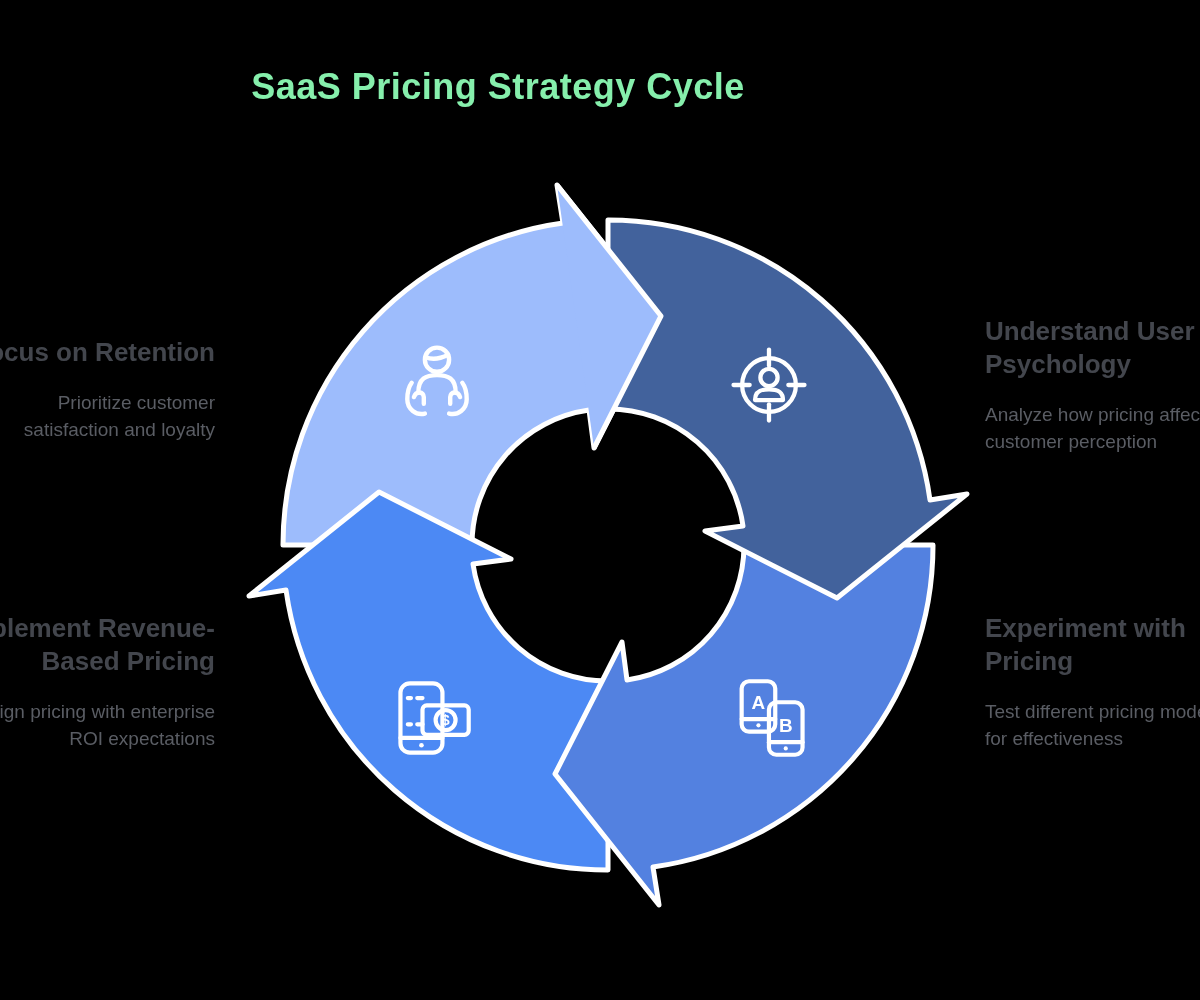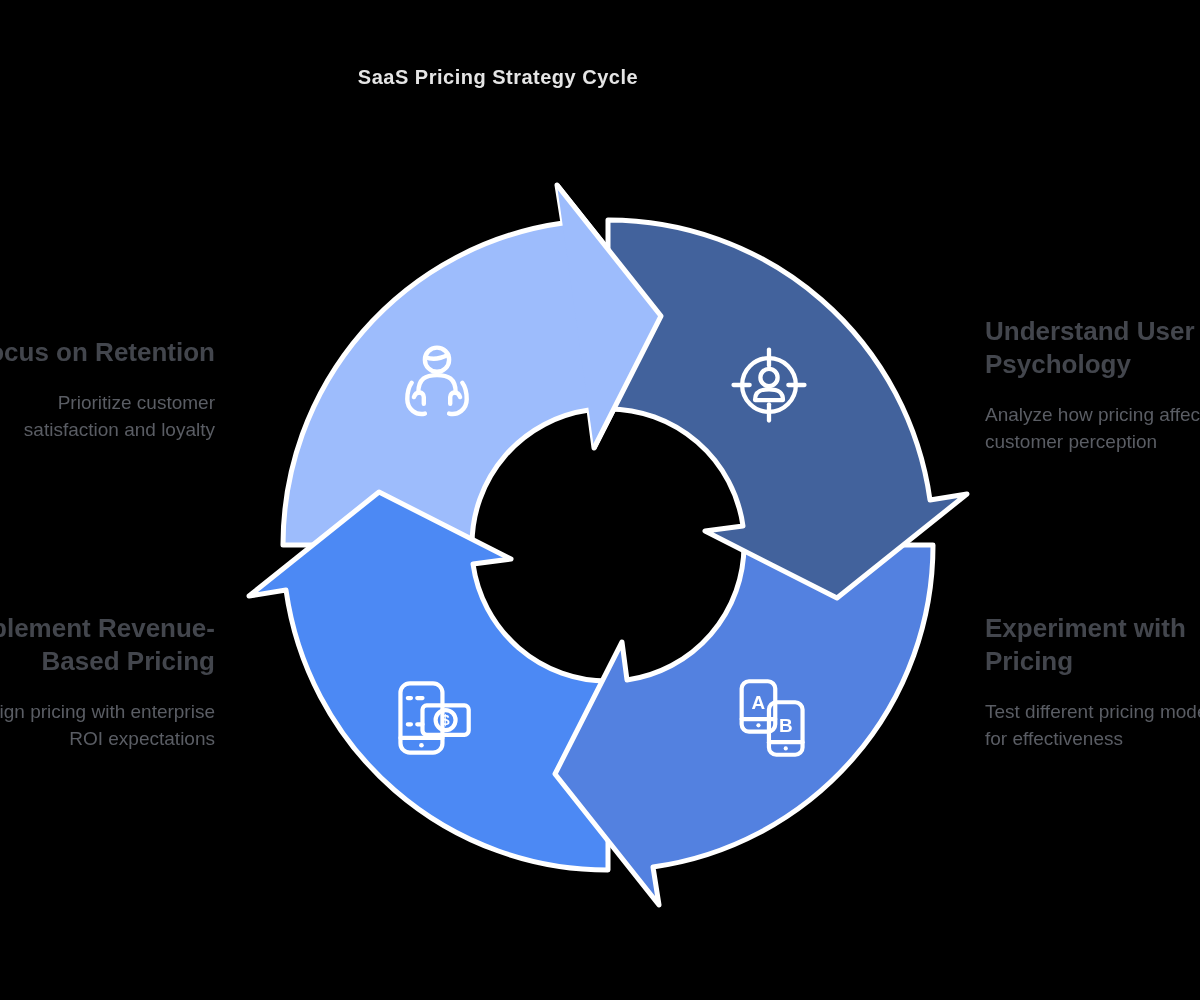--- a/index.html
+++ b/index.html
@@ -6,21 +6,21 @@
   body {
     width: 1200px; height: 1000px;
     background: #000000;
     overflow: hidden;
     position: relative;
     font-family: "Liberation Sans", sans-serif;
   }
   .title {
     position: absolute; left: 0; top: 66px; width: 996px;
     text-align: center;
-    font-size: 20px; font-weight: 700; color: #e5e5e5;
+    font-size: 36px; font-weight: 700; color: #86efac;
     letter-spacing: 0.5px;
   }
   .cycle-svg { position: absolute; left: 0; top: 0; }
   .label { position: absolute; }
   .label .heading {
     font-size: 26px; font-weight: 700; color: #43464d; line-height: 33px;
   }
   .label .body {
     font-size: 19px; color: #5a5d64; line-height: 27px; margin-top: 20px;
   }

